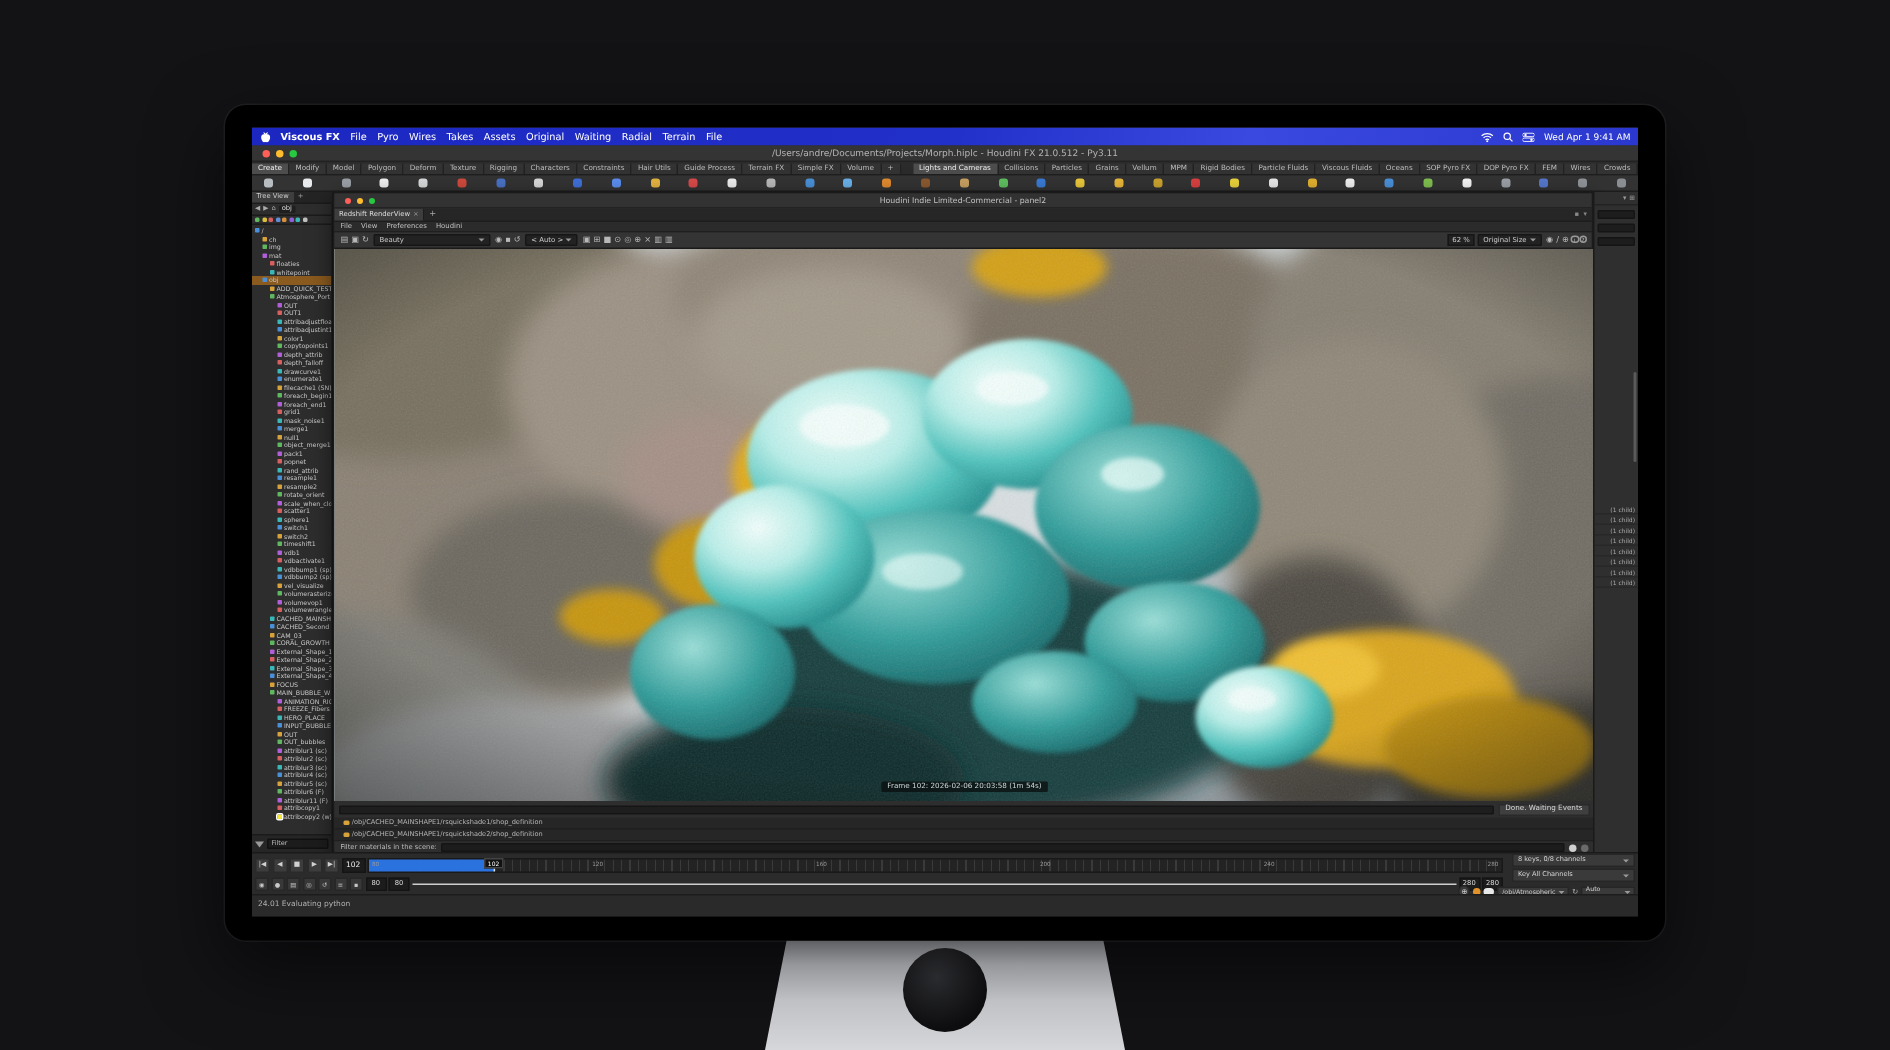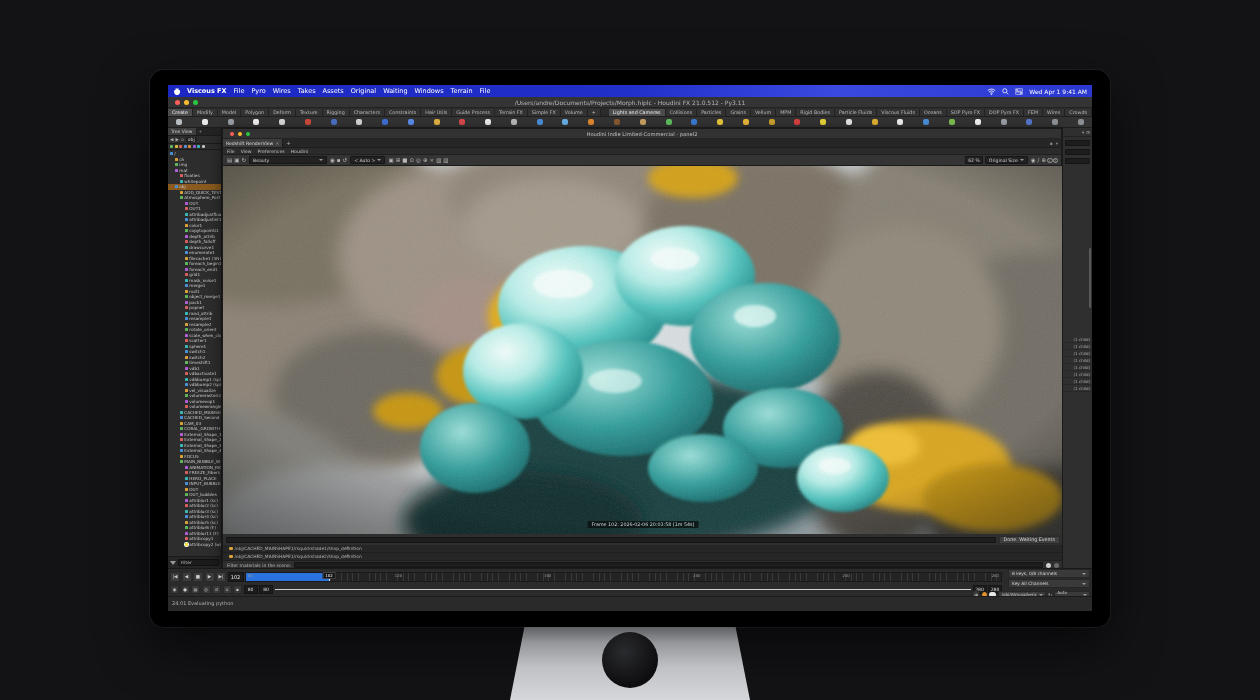--- a/index.html
+++ b/index.html
@@ -205,21 +205,21 @@
         </span>
         <span class="mb-app">Viscous FX</span>
         <span class="mb-items">
             <span class="mb-item">File</span>
             <span class="mb-item">Pyro</span>
             <span class="mb-item">Wires</span>
             <span class="mb-item">Takes</span>
             <span class="mb-item">Assets</span>
             <span class="mb-item">Original</span>
             <span class="mb-item">Waiting</span>
-            <span class="mb-item">Windows</span>
+            <span class="mb-item">Radial</span>
             <span class="mb-item">Terrain</span>
             <span class="mb-item">File</span>
           </span>
         <span class="mb-right">
           <span class="svg-ic">
             <svg width="9" height="7" viewBox="0 0 12 9">
                 <path d="M1 3.2A7.4 7.4 0 0 1 11 3.2M2.7 5A5 5 0 0 1 9.3 5M4.4 6.8a2.4 2.4 0 0 1 3.2 0" stroke="#fff" stroke-width="1.1" fill="none"></path>
                 <circle cx="6" cy="8" r=".9" fill="#fff"></circle>
               </svg>
           </span>

